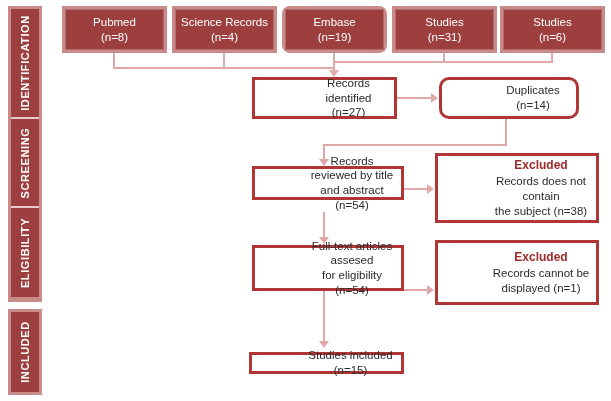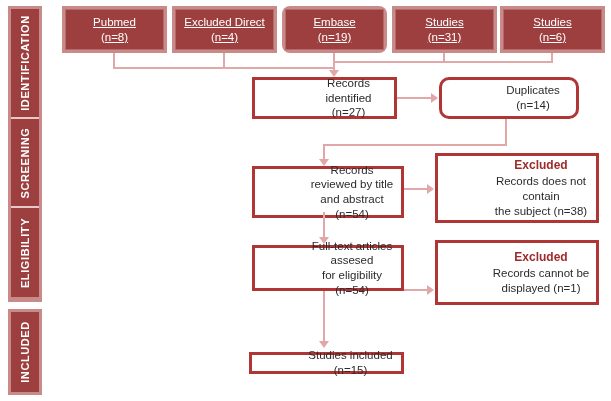--- a/index.html
+++ b/index.html
@@ -67,21 +67,20 @@
     background: #9d3f3f;
     border: 1px solid #b36a6a;
     color: #ffffff;
     font-size: 11.5px;
     display: flex;
     align-items: center;
     justify-content: center;
     text-align: center;
     box-sizing: border-box;
     line-height: 1.3;
-    text-decoration: underline;
   }
   .node-plain {
     background: #ffffff;
     border: 3px solid #b03535;
     color: #2b2b2b;
     font-size: 11.5px;
     padding: 2px 4px;
   }
   .node-plain .txt { width: 100%; margin-left: 48px; }
   .excl-title {
@@ -142,21 +141,21 @@
     <div class="inner">
       <span>
         <span>Pubmed</span><br><span>(n=8)</span>
       </span>
     </div>
   </div>
 
   <div class="node node-source" style="left:172px; top:6px; width:105px; height:47px;">
     <div class="inner">
       <span>
-        <span>Excluded Direct</span><br><span>(n=4)</span>
+        <span>Science Records</span><br><span>(n=4)</span>
       </span>
     </div>
   </div>
 
   <div class="node node-source" style="left:282px; top:6px; width:105px; height:47px;border-radius:8px;">
     <div class="inner">
       <span>
         <span>Embase</span><br><span>(n=19)</span>
       </span>
     </div>
@@ -203,21 +202,21 @@
   </div>
 
   <div class="ln ln-h" style="left:397px; top:97px; width:35px;"></div>
   <div class="arrow-r" style="left:431px; top:93px;"></div>
 
   <div class="ln ln-v" style="left:505px; top:119px; height:26px;"></div>
   <div class="ln ln-h" style="left:323px; top:144px; width:184px;"></div>
   <div class="ln ln-v" style="left:323px; top:144px; height:18px;"></div>
   <div class="arrow-d" style="left:319px; top:159px;"></div>
 
-  <div class="node node-plain" style="left:252px; top:166px; width:152px; height:52px;text-align:center;">
+  <div class="node node-plain" style="left:252px; top:166px; width:152px; height:34px;text-align:center;">
     <span class="txt">
       <span>Records reviewed by title</span><br><span>and abstract (n=54)</span>
     </span>
   </div>
 
   <div class="node node-plain" style="left:435px; top:153px; width:164px; height:70px;">
     <span class="txt">
       <span class="excl-title">Excluded</span>
       <span class="excl-body">
         <span>Records does not contain</span><br><span>the subject (n=38)</span>

